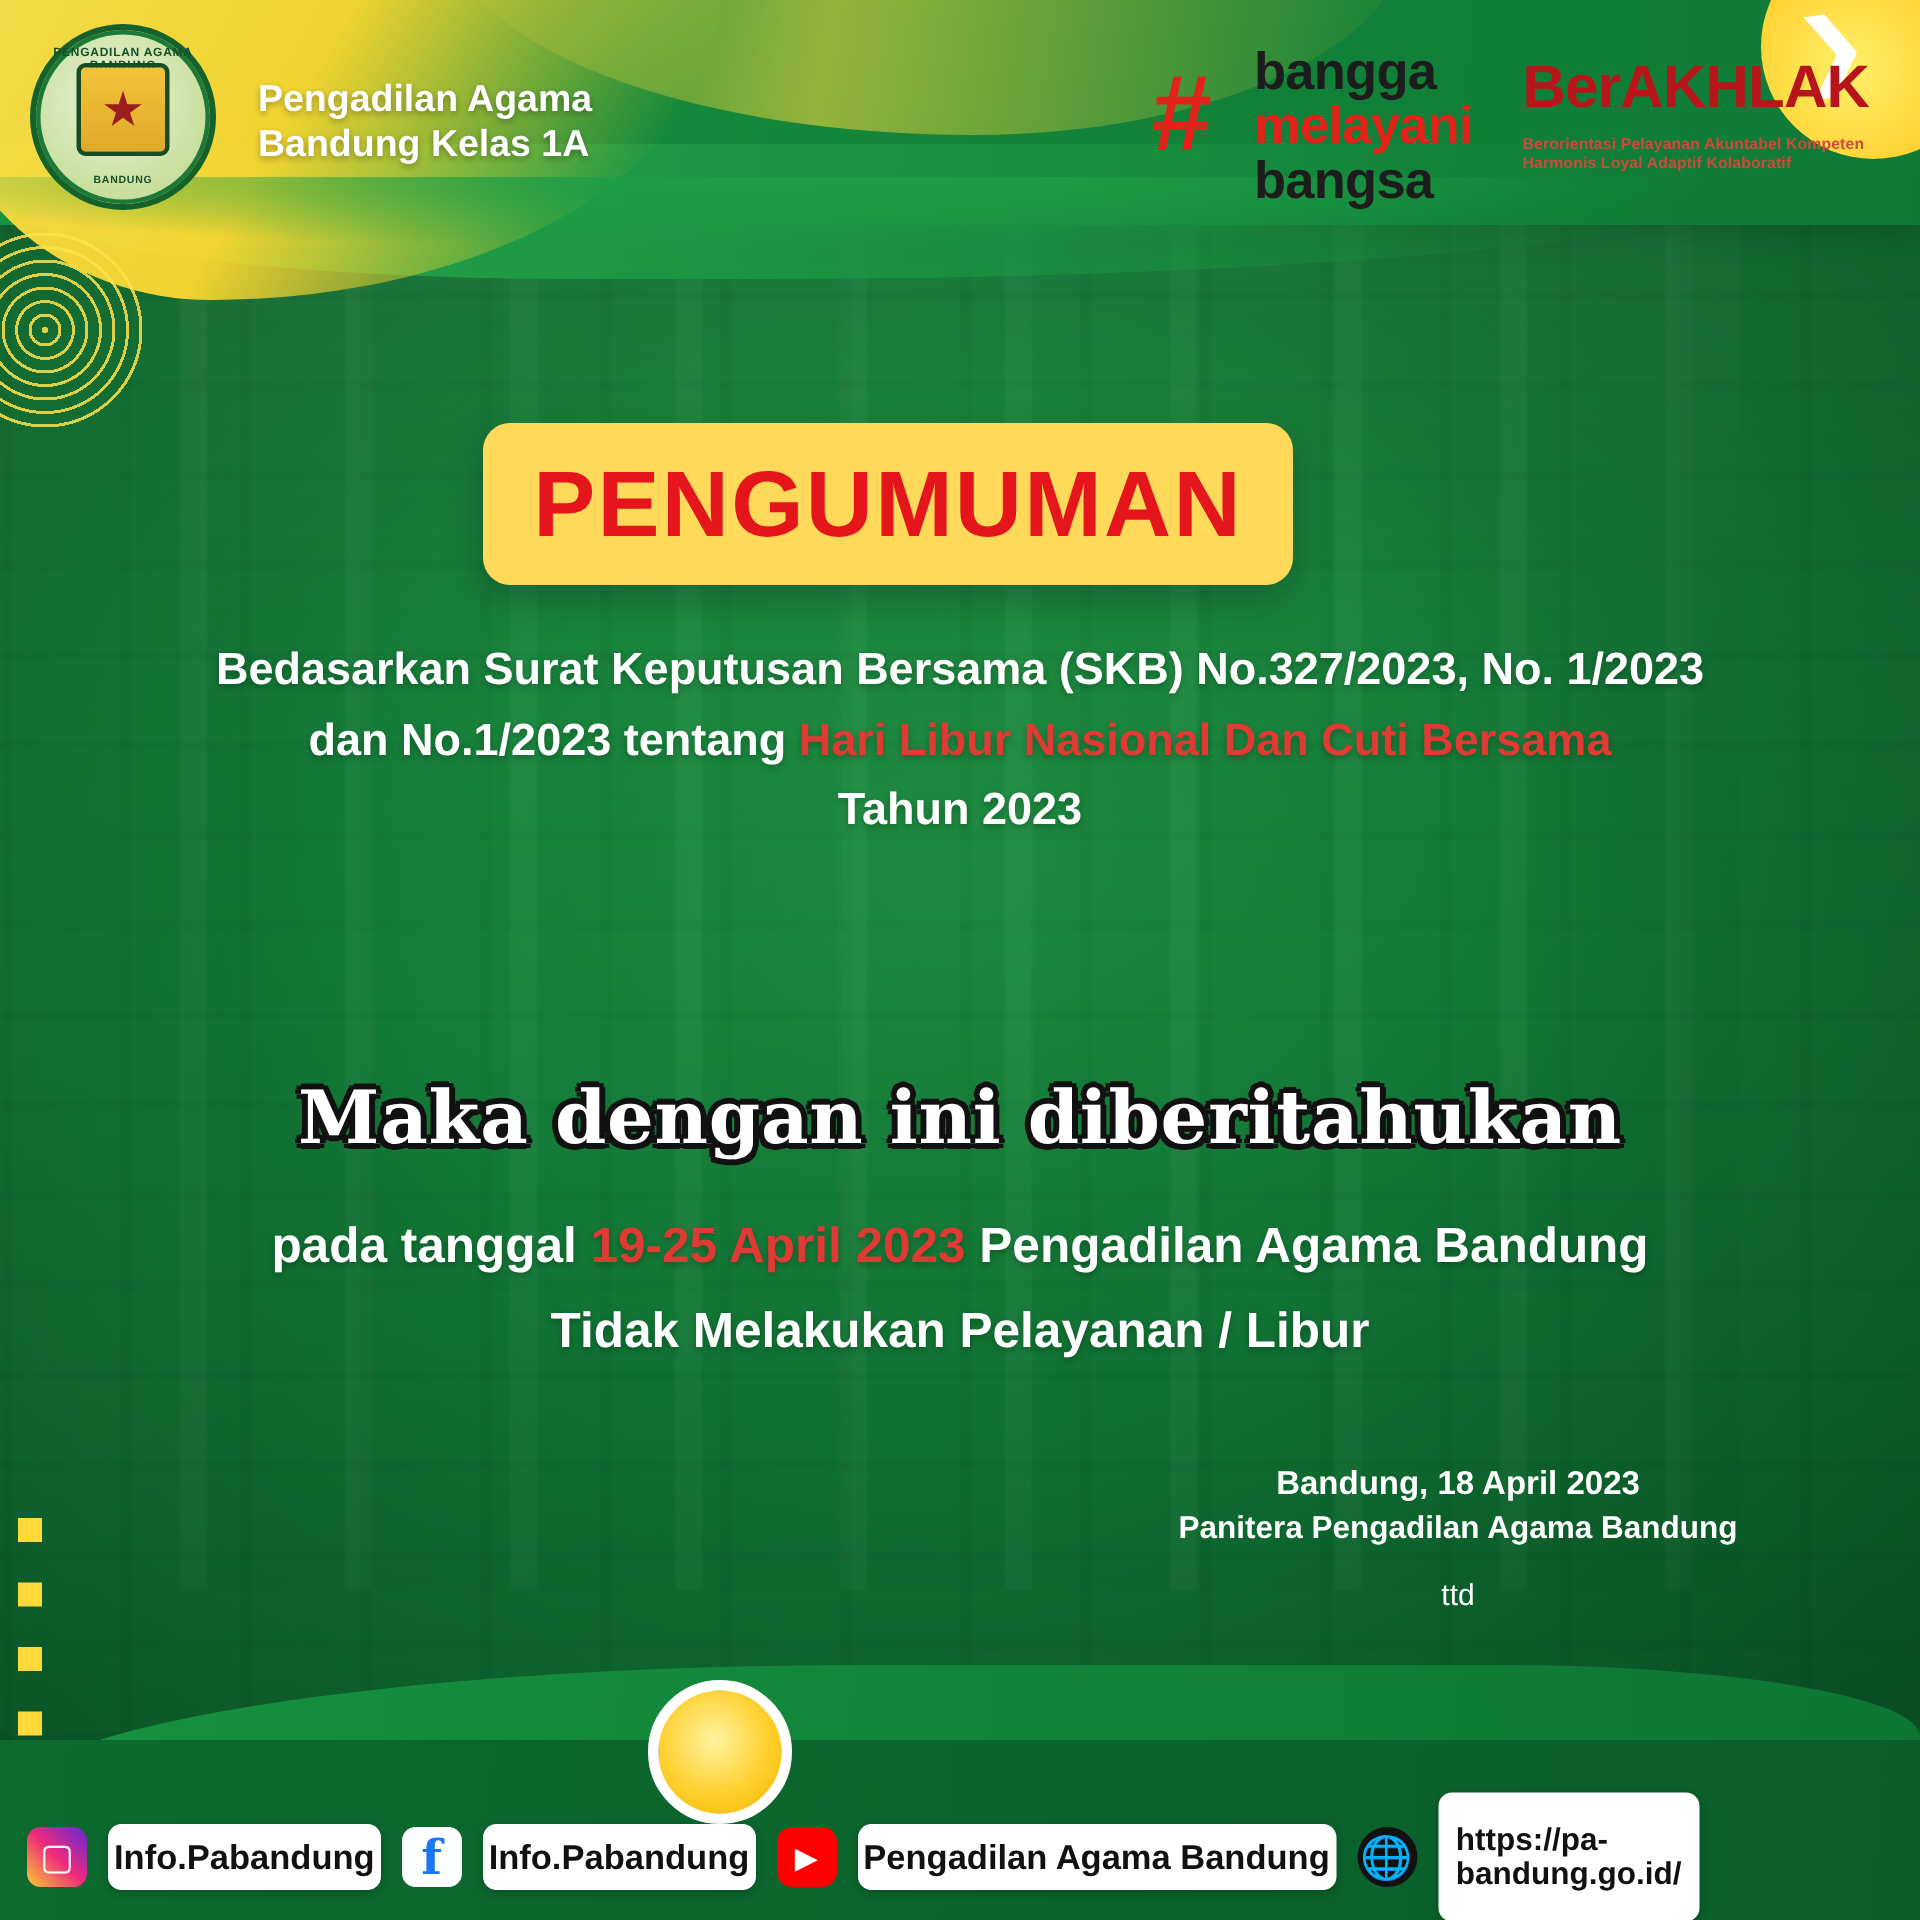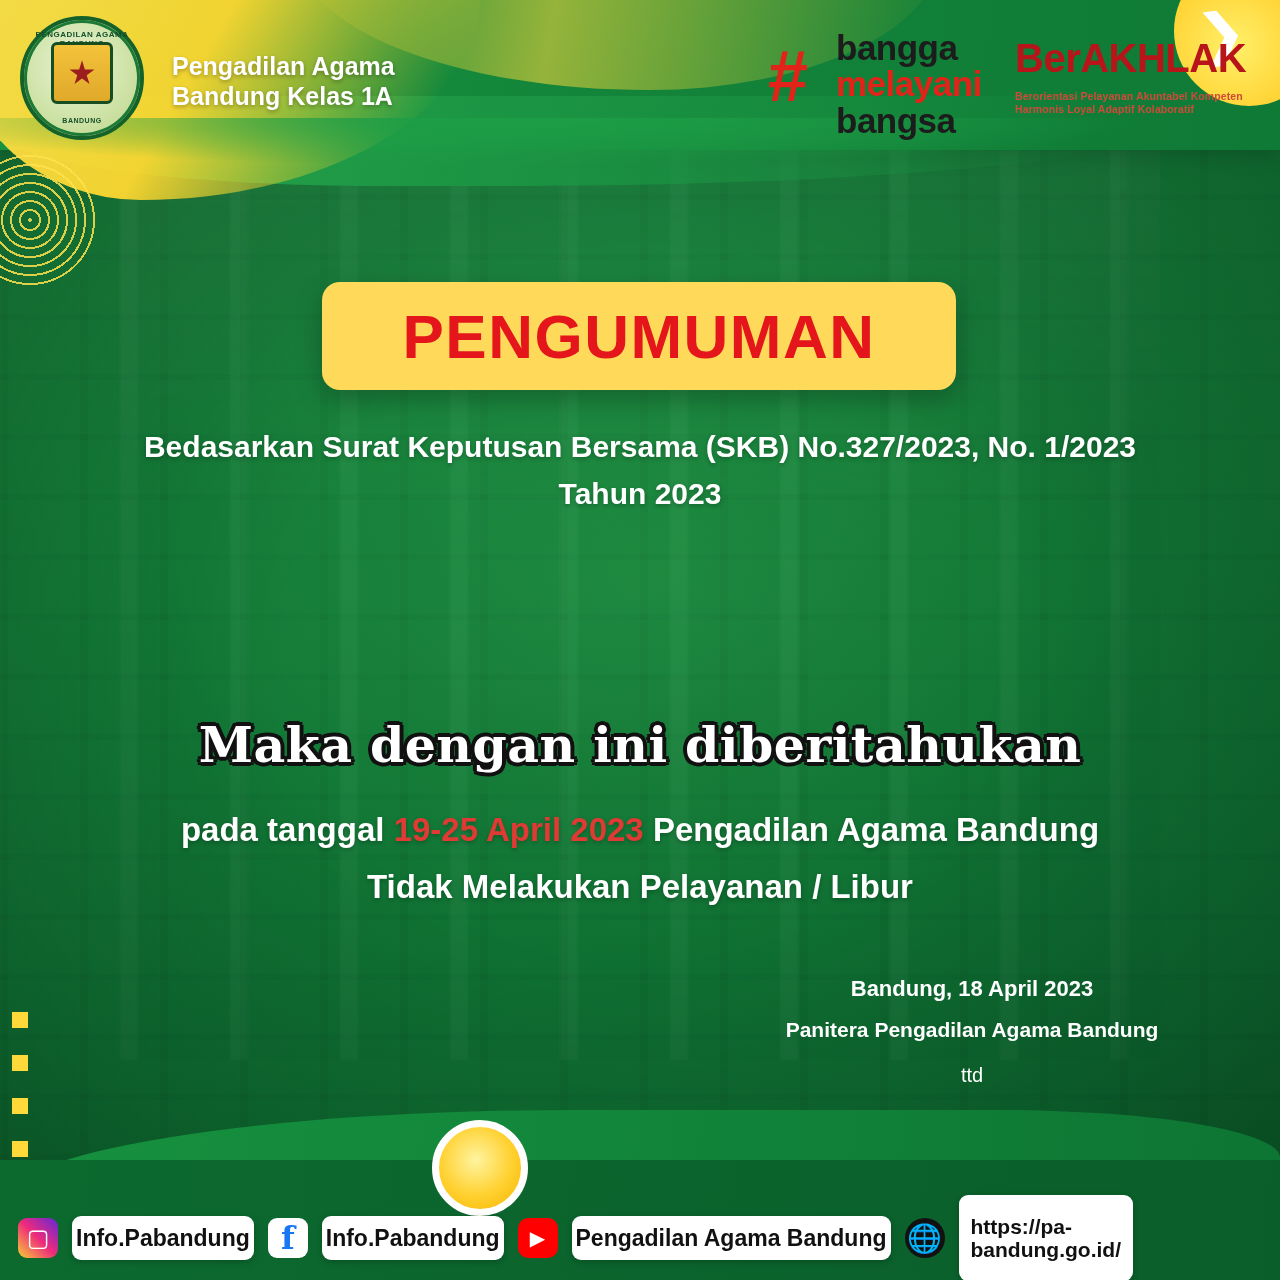--- a/index.html
+++ b/index.html
@@ -131,21 +131,21 @@
   .bl1 { color: #1c1c1c; }
   .bl2 { color: #e2231a; }
   .bl3 { color: #1c1c1c; }
 
   .berakhlak { position: absolute; left: 1015px; top: 38px; width: 230px; text-align: left; }
   .ber-main { font-size: 40px; font-weight: 800; color: #b8151b; letter-spacing: -.5px; line-height: 1; }
   .ber-sub { font-size: 10.5px; font-weight: 700; color: #cf4a3a; line-height: 1.25; margin-top: 12px; letter-spacing: .1px; }
 
   
   .announce-box {
-    position: absolute; left: 322px; top: 282px; width: 634px; height: 108px;
+    position: absolute; left: 322px; top: 282px; width: 540px; height: 108px;
     background: #ffd95a; border-radius: 18px;
     display: flex; align-items: center; justify-content: center;
     box-shadow: 0 10px 26px rgba(0,0,0,.25);
   }
   .announce-text {
     color: #e4151b; font-size: 62px; font-weight: 800; letter-spacing: 1.5px;
   }
 
   .intro {
     position: absolute; left: 60px; top: 424px; width: 1160px; text-align: center;
@@ -169,21 +169,21 @@
     text-shadow: 0 2px 4px rgba(0,0,0,.25);
   }
   .detail .red { color: #e03a34; }
 
   
   .sign {
     position: absolute; right: 28px; top: 976px; width: 560px; text-align: center;
     color: #ffffff;
   }
   .sign .l1 { font-size: 22px; font-weight: 700; }
-  .sign .l2 { font-size: 21px; font-weight: 700; margin-top: 16px; }
+  .sign .l2 { font-size: 21px; font-weight: 700; margin-top: 5px; }
   .sign .l3 { font-size: 20px; font-weight: 400; margin-top: 22px; }
   .sign .l4 { font-size: 22px; font-weight: 400; margin-top: 38px; letter-spacing: .3px; }
 
   
   .bottom-wave {
     position: absolute; left: 0; bottom: 0; width: 1280px; height: 170px;
     background: linear-gradient(95deg, #16913f 0%, #12853a 50%, #0d7533 100%);
     border-radius: 45% 22% 0 0 / 55% 28% 0 0;
   }
   .bottom-wave2 {
@@ -275,20 +275,23 @@
       <div>Harmonis Loyal Adaptif Kolaboratif</div>
     </div>
   </div>
 
   <div class="announce-box">
     <span class="announce-text">PENGUMUMAN</span>
   </div>
 
   <div class="intro">
     <div><span>Bedasarkan Surat Keputusan Bersama  (SKB) No.327/2023, No. 1/2023</span></div>
+    <div>
+      <span>dan No.1/2023 tentang </span><span class="red">Hari Libur Nasional Dan Cuti Bersama</span>
+    </div>
     <div><span>Tahun 2023</span></div>
   </div>
 
   <div class="maka">Maka dengan ini diberitahukan</div>
 
   <div class="detail">
     <div>
       <span>pada tanggal </span><span class="red">19-25 April 2023</span><span> Pengadilan Agama Bandung</span>
     </div>
     <div><span>Tidak Melakukan Pelayanan / Libur</span></div>

